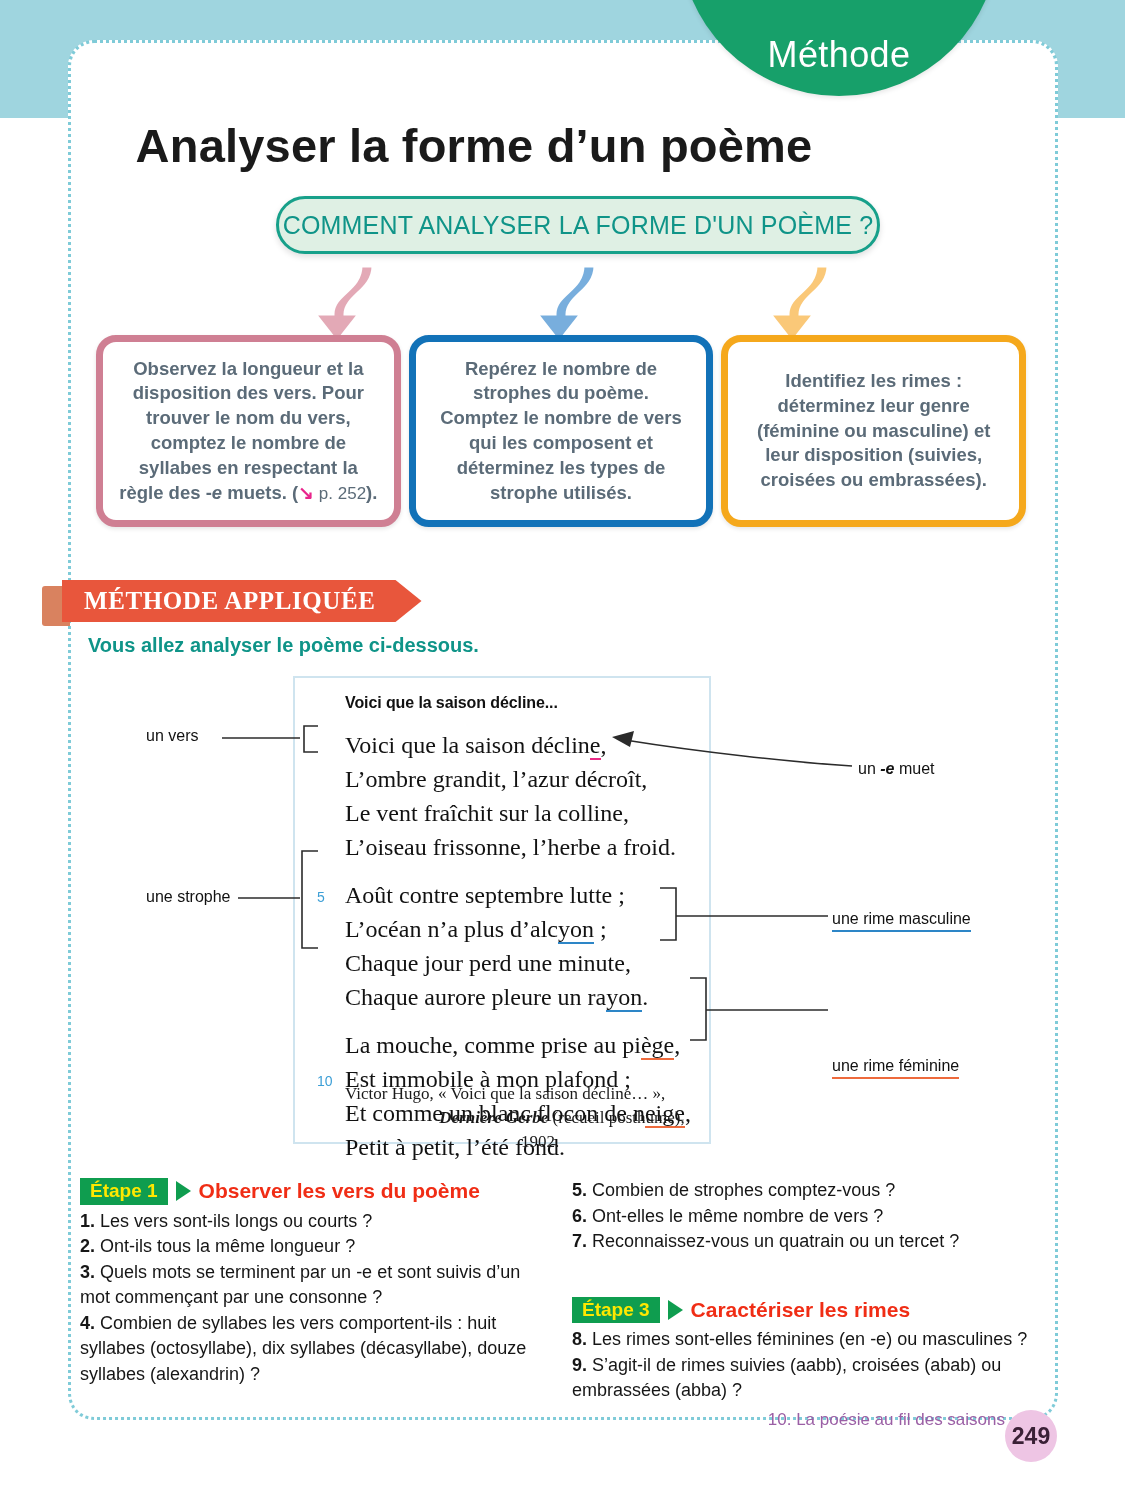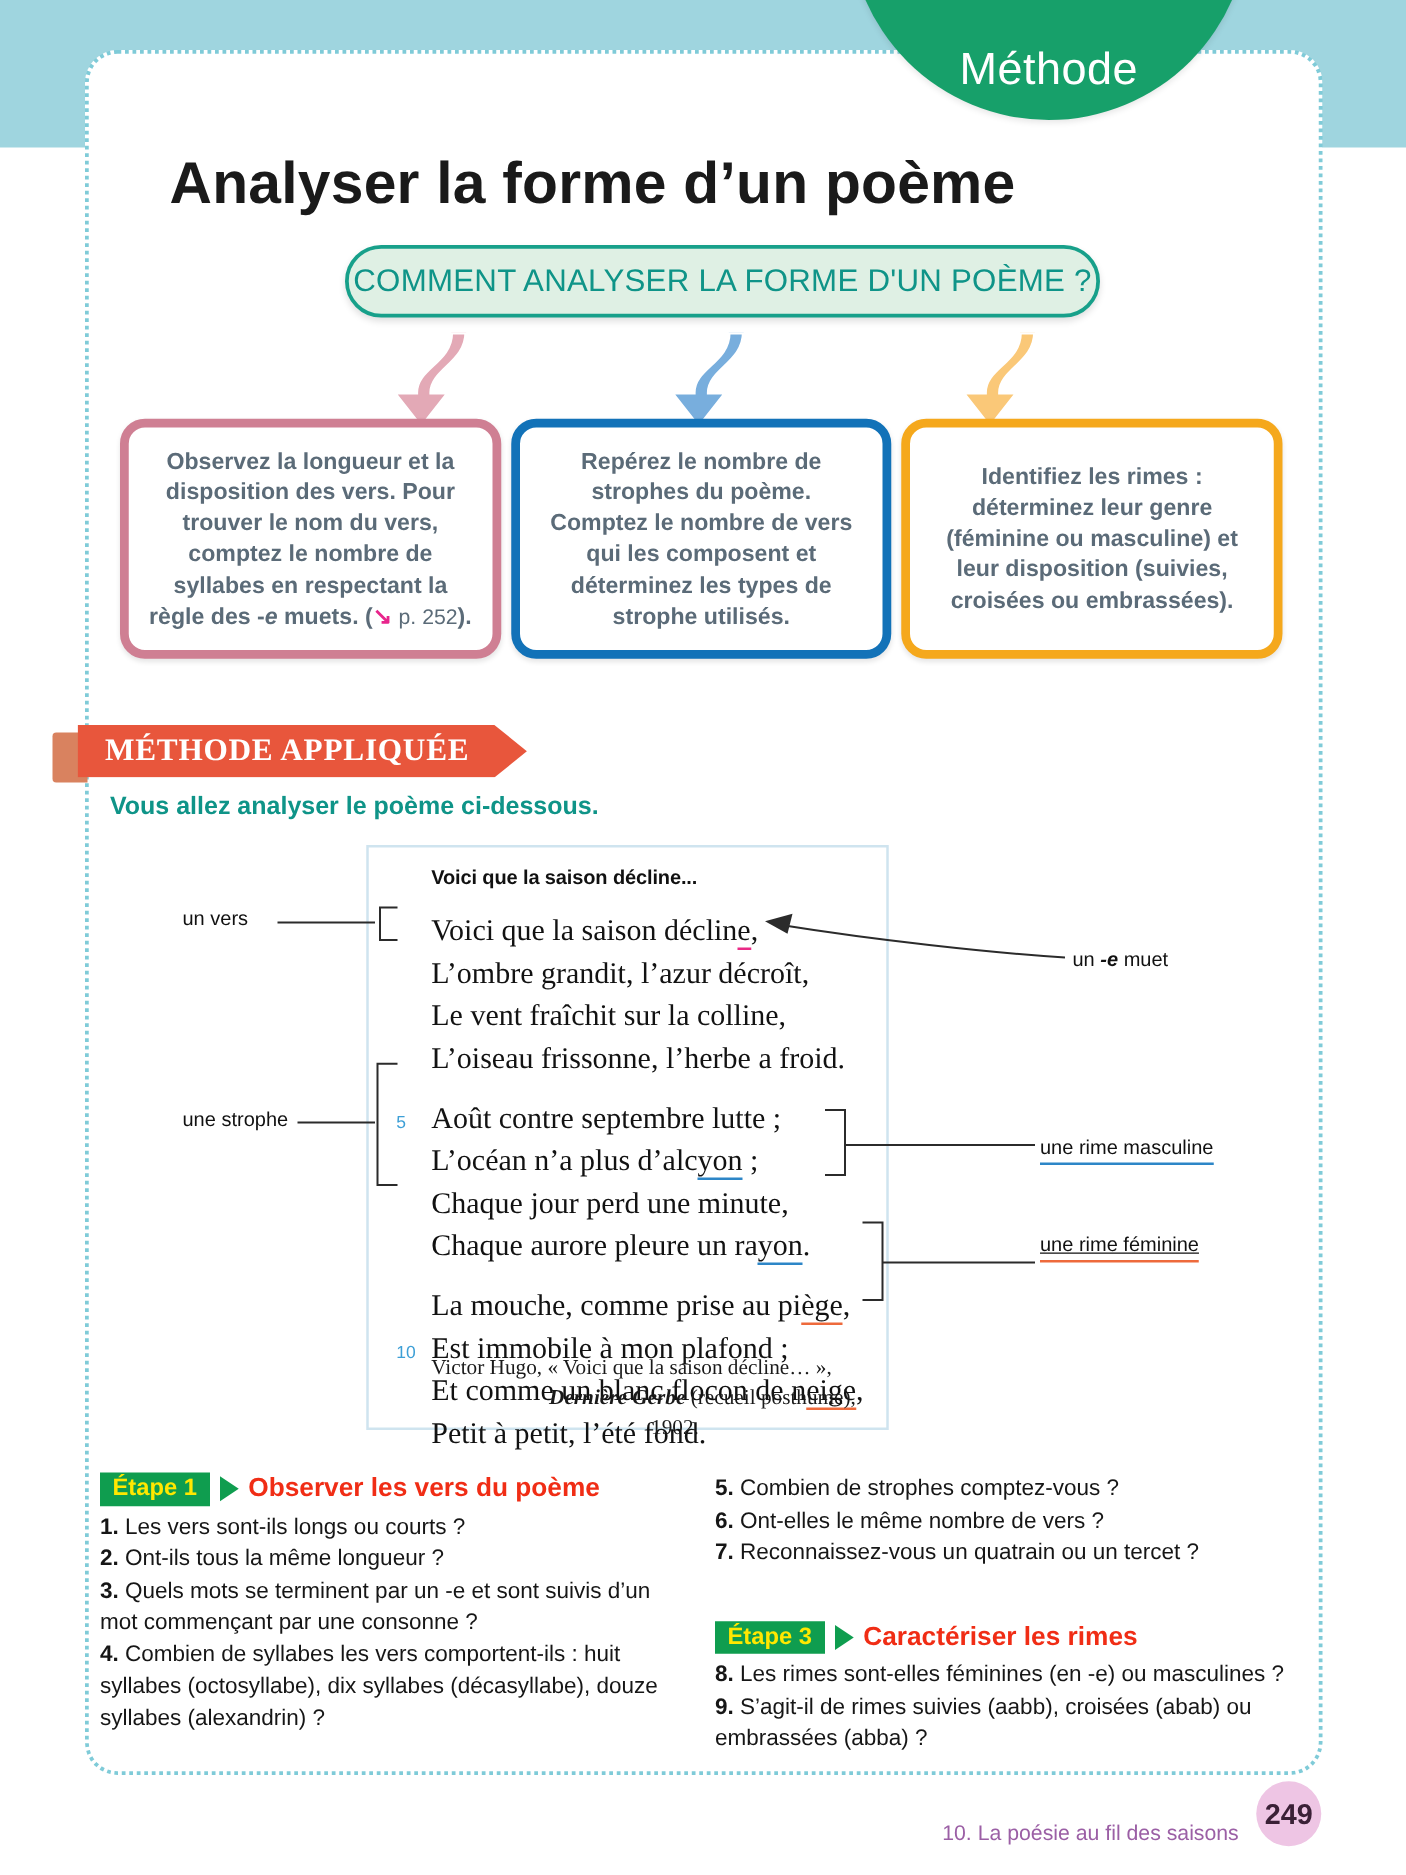--- a/index.html
+++ b/index.html
@@ -123,21 +123,21 @@
   .source .l2{display:block;text-align:center;padding-left:30px;}
   .source i{font-style:italic;font-weight:700;padding-left:44px;}
   
   .anno{position:absolute;font-size:16px;color:#111;white-space:nowrap;}
   .anno.ul-blue{border-bottom:2px solid #2d86c7;padding-bottom:2px;}
   .anno.ul-orange{border-bottom:2px solid #ee6a3c;padding-bottom:2px;}
   .anno-vers{left:146px;top:727px;}
   .anno-strophe{left:146px;top:888px;}
   .anno-muet{left:858px;top:760px;}
   .anno-masc{left:832px;top:910px;}
-  .anno-fem{left:832px;top:988px;text-decoration:underline;}
+  .anno-fem{left:832px;top:1057px;}
   .anno em{font-style:italic;font-weight:700;}
   svg.overlay{position:absolute;left:0;top:0;width:1125px;height:1500px;
               pointer-events:none;}
   
   .col{position:absolute;width:470px;}
   .col-left{left:80px;top:1178px;}
   .col-right{left:572px;top:1178px;}
   .etape-head{display:flex;align-items:center;gap:8px;margin-bottom:4px;}
   .etape-chip{
     background:#0f9d4f;color:#ffe800;font-size:19px;font-weight:700;
@@ -147,22 +147,22 @@
     width:0;height:0;border-left:15px solid #0f9d4f;
     border-top:10px solid transparent;border-bottom:10px solid transparent;
   }
   .etape-title{color:#f02d15;font-size:21px;font-weight:700;}
   .qlist{margin:0;padding:0;list-style:none;}
   .qlist li{font-size:18px;color:#161616;line-height:25.5px;}
   .qlist li b{font-weight:700;}
   .gap{height:42px;}
   
   .footer{
-    position:absolute;right:68px;bottom:23px;
-    display:flex;align-items:flex-end;gap:14px;
+    position:absolute;right:68px;bottom:38px;
+    display:flex;align-items:flex-start;
   }
   .footer-text{color:#9b5fa5;font-size:17px;}
   .page-circle{
     width:52px;height:52px;border-radius:50%;background:#eec5e4;
     display:flex;align-items:center;justify-content:center;
     color:#3a2036;font-size:23px;font-weight:700;
   }
 </style>
 </head>
 <body>

